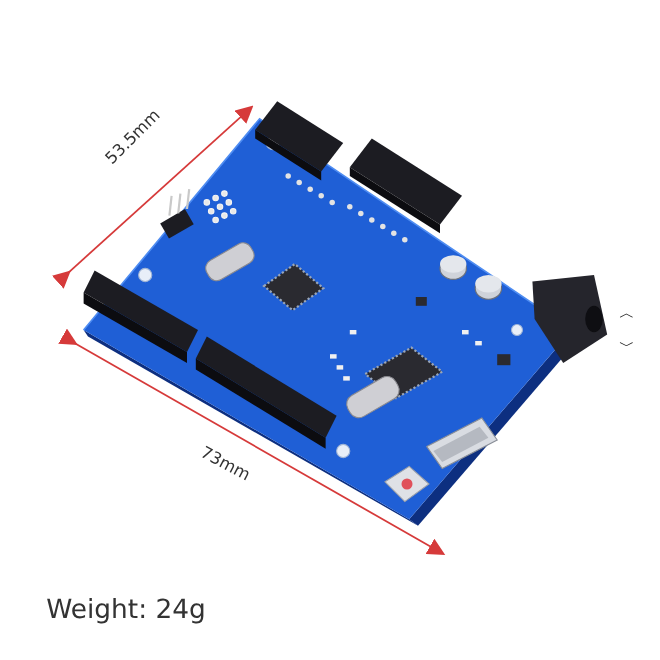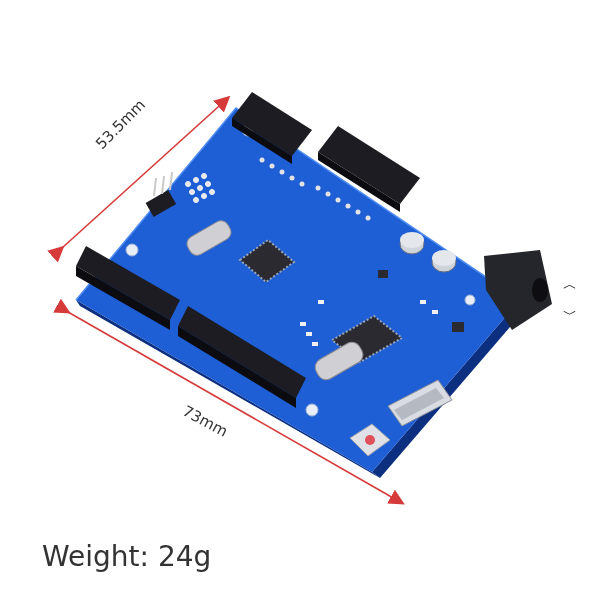--- a/index.html
+++ b/index.html
@@ -1,21 +1,21 @@
 <!DOCTYPE html>
 <html><head>
   <meta charset="utf-8">
   <style>
     html, body { margin: 0; padding: 0; background: #ffffff; }
     body { width: 600px; height: 600px; position: relative; overflow: hidden; font-family: "DejaVu Sans", sans-serif; }
     .scene { position: absolute; left: 0; top: 0; width: 600px; height: 600px; }
     .dim-label { position: absolute; color: #333333; font-size: 15px; font-family: "DejaVu Sans", sans-serif; white-space: nowrap; }
     .dim-width { left: 92px; top: 140px; transform: rotate(-45deg); transform-origin: left top; }
     .dim-length { left: 188px; top: 402px; transform: rotate(28deg); transform-origin: left top; }
-    .weight { position: absolute; left: 42px; top: 540px; font-size: 28px; color: #333333; font-family: "DejaVu Sans", sans-serif; }
+    .weight { position: absolute; left: 42px; top: 540px; font-size: 24px; color: #333333; font-family: "DejaVu Sans", sans-serif; }
     .nav-ctrl { position: absolute; left: 558px; width: 24px; height: 22px; display: flex; align-items: center; justify-content: center; cursor: pointer; color: #222; font-size: 14px; }
     .nav-up { top: 274px; }
     .nav-down { top: 304px; }
   </style>
 </head>
 <body>
 
 <div class="scene">
   <svg width="600" height="600" viewBox="0 0 600 600" xmlns="http://www.w3.org/2000/svg">
     <defs>

